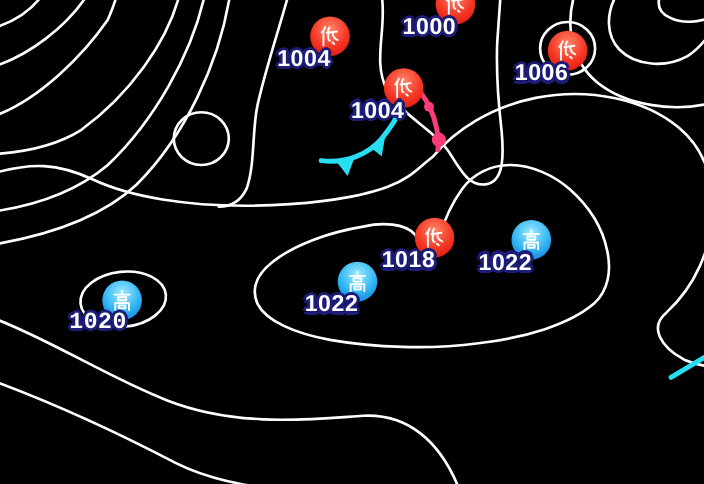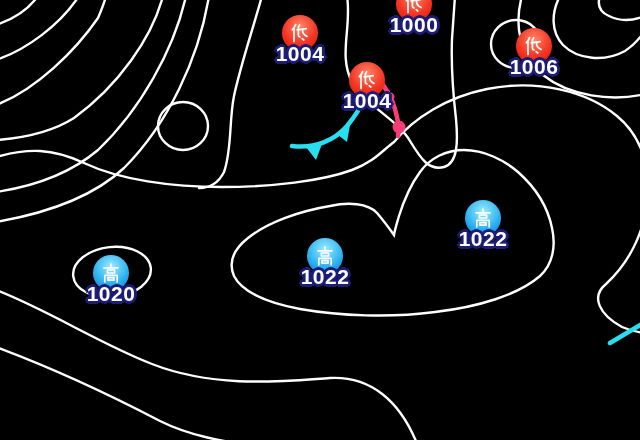--- a/index.html
+++ b/index.html
@@ -28,21 +28,21 @@
   .marker{position:absolute;width:36px;height:36px;}
   .badge{
     position:absolute;left:0;top:0;width:36px;height:36px;border-radius:50%;
     display:flex;align-items:center;justify-content:center;
   }
   .marker.low  .badge{background:radial-gradient(circle at 50% 32%, var(--low1) 0%, var(--low2) 52%, var(--low3) 100%);}
   .marker.high .badge{background:radial-gradient(circle at 50% 32%, var(--high1) 0%, var(--high2) 55%, var(--high3) 100%);}
   .glyph{width:20px;height:20px;display:block;}
   .glyph path,.glyph rect{fill:none;stroke:#ffffff;stroke-width:1.7;stroke-linecap:round;stroke-linejoin:round;}
   .plabel{
-    position:absolute;left:-30px;top:27px;width:96px;text-align:center;
+    position:absolute;left:-30px;top:27px;width:96px;text-align:left;
     font-weight:bold;font-size:21px;line-height:24px;color:#ffffff;letter-spacing:.5px;
     text-shadow:
       -2px -2px 0 var(--outline), 2px -2px 0 var(--outline),
       -2px  2px 0 var(--outline), 2px  2px 0 var(--outline),
       -3px  0   0 var(--outline), 3px  0   0 var(--outline),
        0   -3px 0 var(--outline), 0    3px 0 var(--outline);
   }
 </style>
 </head>
 <body>
@@ -107,21 +107,21 @@
           <path d="M4 4.8 V18.4"></path>
           <path d="M9.6 1.8 L8.4 4"></path>
           <path d="M7.2 6.8 L16.2 5.6"></path>
           <path d="M8.4 4 V12 C8.4 13.2 9 13.8 10 14"></path>
           <path d="M12.6 6.4 C12.3 9.6 14 12.2 17 13.4"></path>
           <path d="M12.2 15.6 L13.8 17"></path>
         </svg>
       </div>
       <div class="plabel">1000</div>
     </div>
-      <div class="marker low" style="left: 516px; top: 28px;">
+      <div class="marker low" style="left: 498px; top: 28px;">
       <div class="badge" title="低 1006">
         <svg class="glyph" viewBox="0 0 20 20">
           <path d="M5.6 1.6 C4.8 3.6 3.8 5.2 2.4 6.6"></path>
           <path d="M4 4.8 V18.4"></path>
           <path d="M9.6 1.8 L8.4 4"></path>
           <path d="M7.2 6.8 L16.2 5.6"></path>
           <path d="M8.4 4 V12 C8.4 13.2 9 13.8 10 14"></path>
           <path d="M12.6 6.4 C12.3 9.6 14 12.2 17 13.4"></path>
           <path d="M12.2 15.6 L13.8 17"></path>
         </svg>
@@ -135,20 +135,34 @@
           <path d="M4 4.8 V18.4"></path>
           <path d="M9.6 1.8 L8.4 4"></path>
           <path d="M7.2 6.8 L16.2 5.6"></path>
           <path d="M8.4 4 V12 C8.4 13.2 9 13.8 10 14"></path>
           <path d="M12.6 6.4 C12.3 9.6 14 12.2 17 13.4"></path>
           <path d="M12.2 15.6 L13.8 17"></path>
         </svg>
       </div>
       <div class="plabel">1004</div>
     </div>
+      <div class="marker low" style="left: 377px; top: 198px;">
+      <div class="badge" title="低 1018">
+        <svg class="glyph" viewBox="0 0 20 20">
+          <path d="M5.6 1.6 C4.8 3.6 3.8 5.2 2.4 6.6"></path>
+          <path d="M4 4.8 V18.4"></path>
+          <path d="M9.6 1.8 L8.4 4"></path>
+          <path d="M7.2 6.8 L16.2 5.6"></path>
+          <path d="M8.4 4 V12 C8.4 13.2 9 13.8 10 14"></path>
+          <path d="M12.6 6.4 C12.3 9.6 14 12.2 17 13.4"></path>
+          <path d="M12.2 15.6 L13.8 17"></path>
+        </svg>
+      </div>
+      <div class="plabel">1018</div>
+    </div>
       <div class="marker high" style="left: 465px; top: 200px;">
       <div class="badge" title="高 1022">
         <svg class="glyph" viewBox="0 0 20 20">
           <path d="M10 1 V3.2"></path>
           <path d="M3 4.8 H17"></path>
           <rect x="6.4" y="7" width="7.2" height="3"></rect>
           <path d="M3.8 18.8 V12.4 H16.2 V18.8"></path>
           <rect x="7" y="14.6" width="6" height="2.6"></rect>
         </svg>
       </div>
@@ -159,21 +173,21 @@
         <svg class="glyph" viewBox="0 0 20 20">
           <path d="M10 1 V3.2"></path>
           <path d="M3 4.8 H17"></path>
           <rect x="6.4" y="7" width="7.2" height="3"></rect>
           <path d="M3.8 18.8 V12.4 H16.2 V18.8"></path>
           <rect x="7" y="14.6" width="6" height="2.6"></rect>
         </svg>
       </div>
       <div class="plabel">1022</div>
     </div>
-      <div class="marker high" style="left: 93px; top: 255px;">
+      <div class="marker high" style="left: 93px; top: 255px; font-family: Liberation Mono, monospace;">
       <div class="badge" title="高 1020">
         <svg class="glyph" viewBox="0 0 20 20">
           <path d="M10 1 V3.2"></path>
           <path d="M3 4.8 H17"></path>
           <rect x="6.4" y="7" width="7.2" height="3"></rect>
           <path d="M3.8 18.8 V12.4 H16.2 V18.8"></path>
           <rect x="7" y="14.6" width="6" height="2.6"></rect>
         </svg>
       </div>
       <div class="plabel">1020</div>

